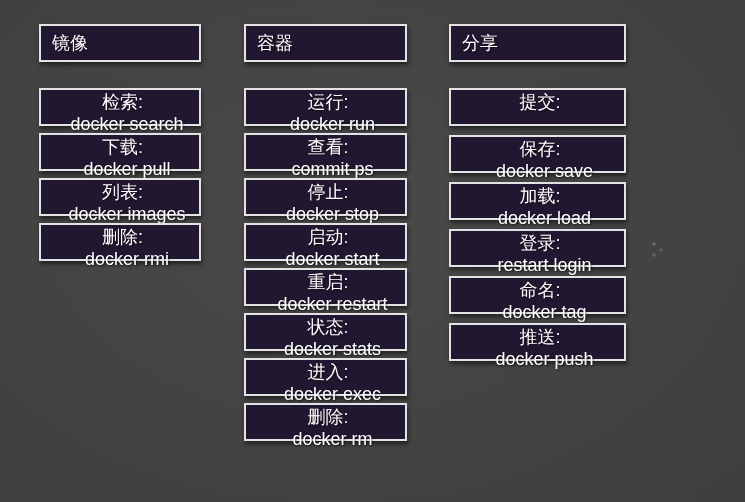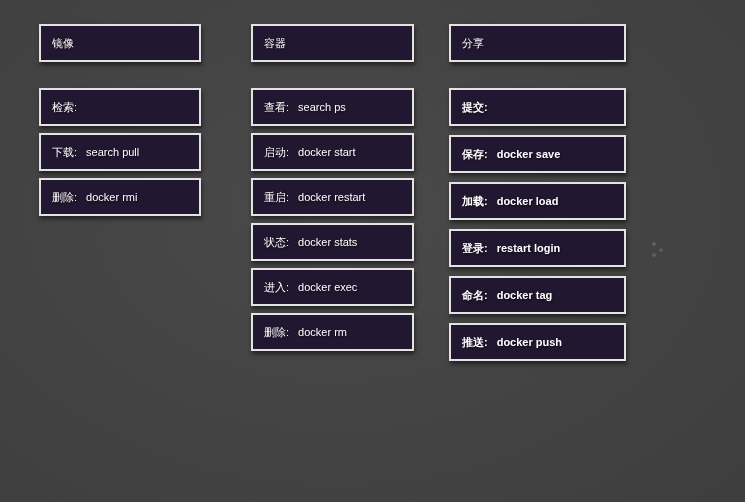--- a/index.html
+++ b/index.html
@@ -14,41 +14,41 @@
     background: radial-gradient(ellipse at 45% 42%, #4a4a4a 0%, #434343 55%, #3e3e3e 100%);
     font-family: "Liberation Sans", "DejaVu Sans", sans-serif;
   }
   .column {
     position: absolute;
     top: 24px;
     display: flex;
     flex-direction: column;
   }
   #col-images     { left: 39px;  width: 162px; }
-  #col-containers { left: 251px; width: 163px; }
+  #col-containers { left: 244px; width: 163px; }
   #col-share      { left: 449px; width: 177px; }
 
   .box {
     box-sizing: border-box;
     height: 38px;
     flex: 0 0 38px;
     background: #211730;
     border: 2px solid #e3e3e3;
     box-shadow: 1px 3px 4px rgba(0, 0, 0, 0.5);
     display: flex;
     align-items: center;
     padding: 0 6px 0 11px;
     color: #ffffff;
-    font-size: 11px;
+    font-size: 18px;
     text-shadow: 1px 1px 2px rgba(0, 0, 0, 0.55);
     white-space: nowrap;
   }
   .header-box { margin-bottom: 26px; }
-  .item       { margin-bottom: 7px;  }
-  .gap-lg .item { margin-bottom: 9px; font-weight: bold; }
+  .item       { margin-bottom: 7px; flex-direction: column;  }
+  .gap-lg .item { margin-bottom: 9px; }
 
   .command { margin-left: 9px; }
 
   
   .artifact {
     position: absolute;
     left: 652px;
     top: 242px;
     width: 12px;
     height: 16px;
@@ -60,38 +60,51 @@
 </style>
 </head>
 <body>
 
 <div class="column" id="col-images">
   <div class="box header-box">
     <span>镜像</span>
   </div>
   <div class="box item">
     <span>检索:</span>
+    <span class="command">docker search</span>
   </div>
   <div class="box item">
     <span>下载:</span>
-    <span class="command">search pull</span>
+    <span class="command">docker pull</span>
+  </div>
+  <div class="box item">
+    <span>列表:</span>
+    <span class="command">docker images</span>
   </div>
   <div class="box item">
     <span>删除:</span>
     <span class="command">docker rmi</span>
   </div>
 </div>
 
 <div class="column" id="col-containers">
   <div class="box header-box">
     <span>容器</span>
   </div>
   <div class="box item">
+    <span>运行:</span>
+    <span class="command">docker run</span>
+  </div>
+  <div class="box item">
     <span>查看:</span>
-    <span class="command">search ps</span>
+    <span class="command">commit ps</span>
+  </div>
+  <div class="box item">
+    <span>停止:</span>
+    <span class="command">docker stop</span>
   </div>
   <div class="box item">
     <span>启动:</span>
     <span class="command">docker start</span>
   </div>
   <div class="box item">
     <span>重启:</span>
     <span class="command">docker restart</span>
   </div>
   <div class="box item">

